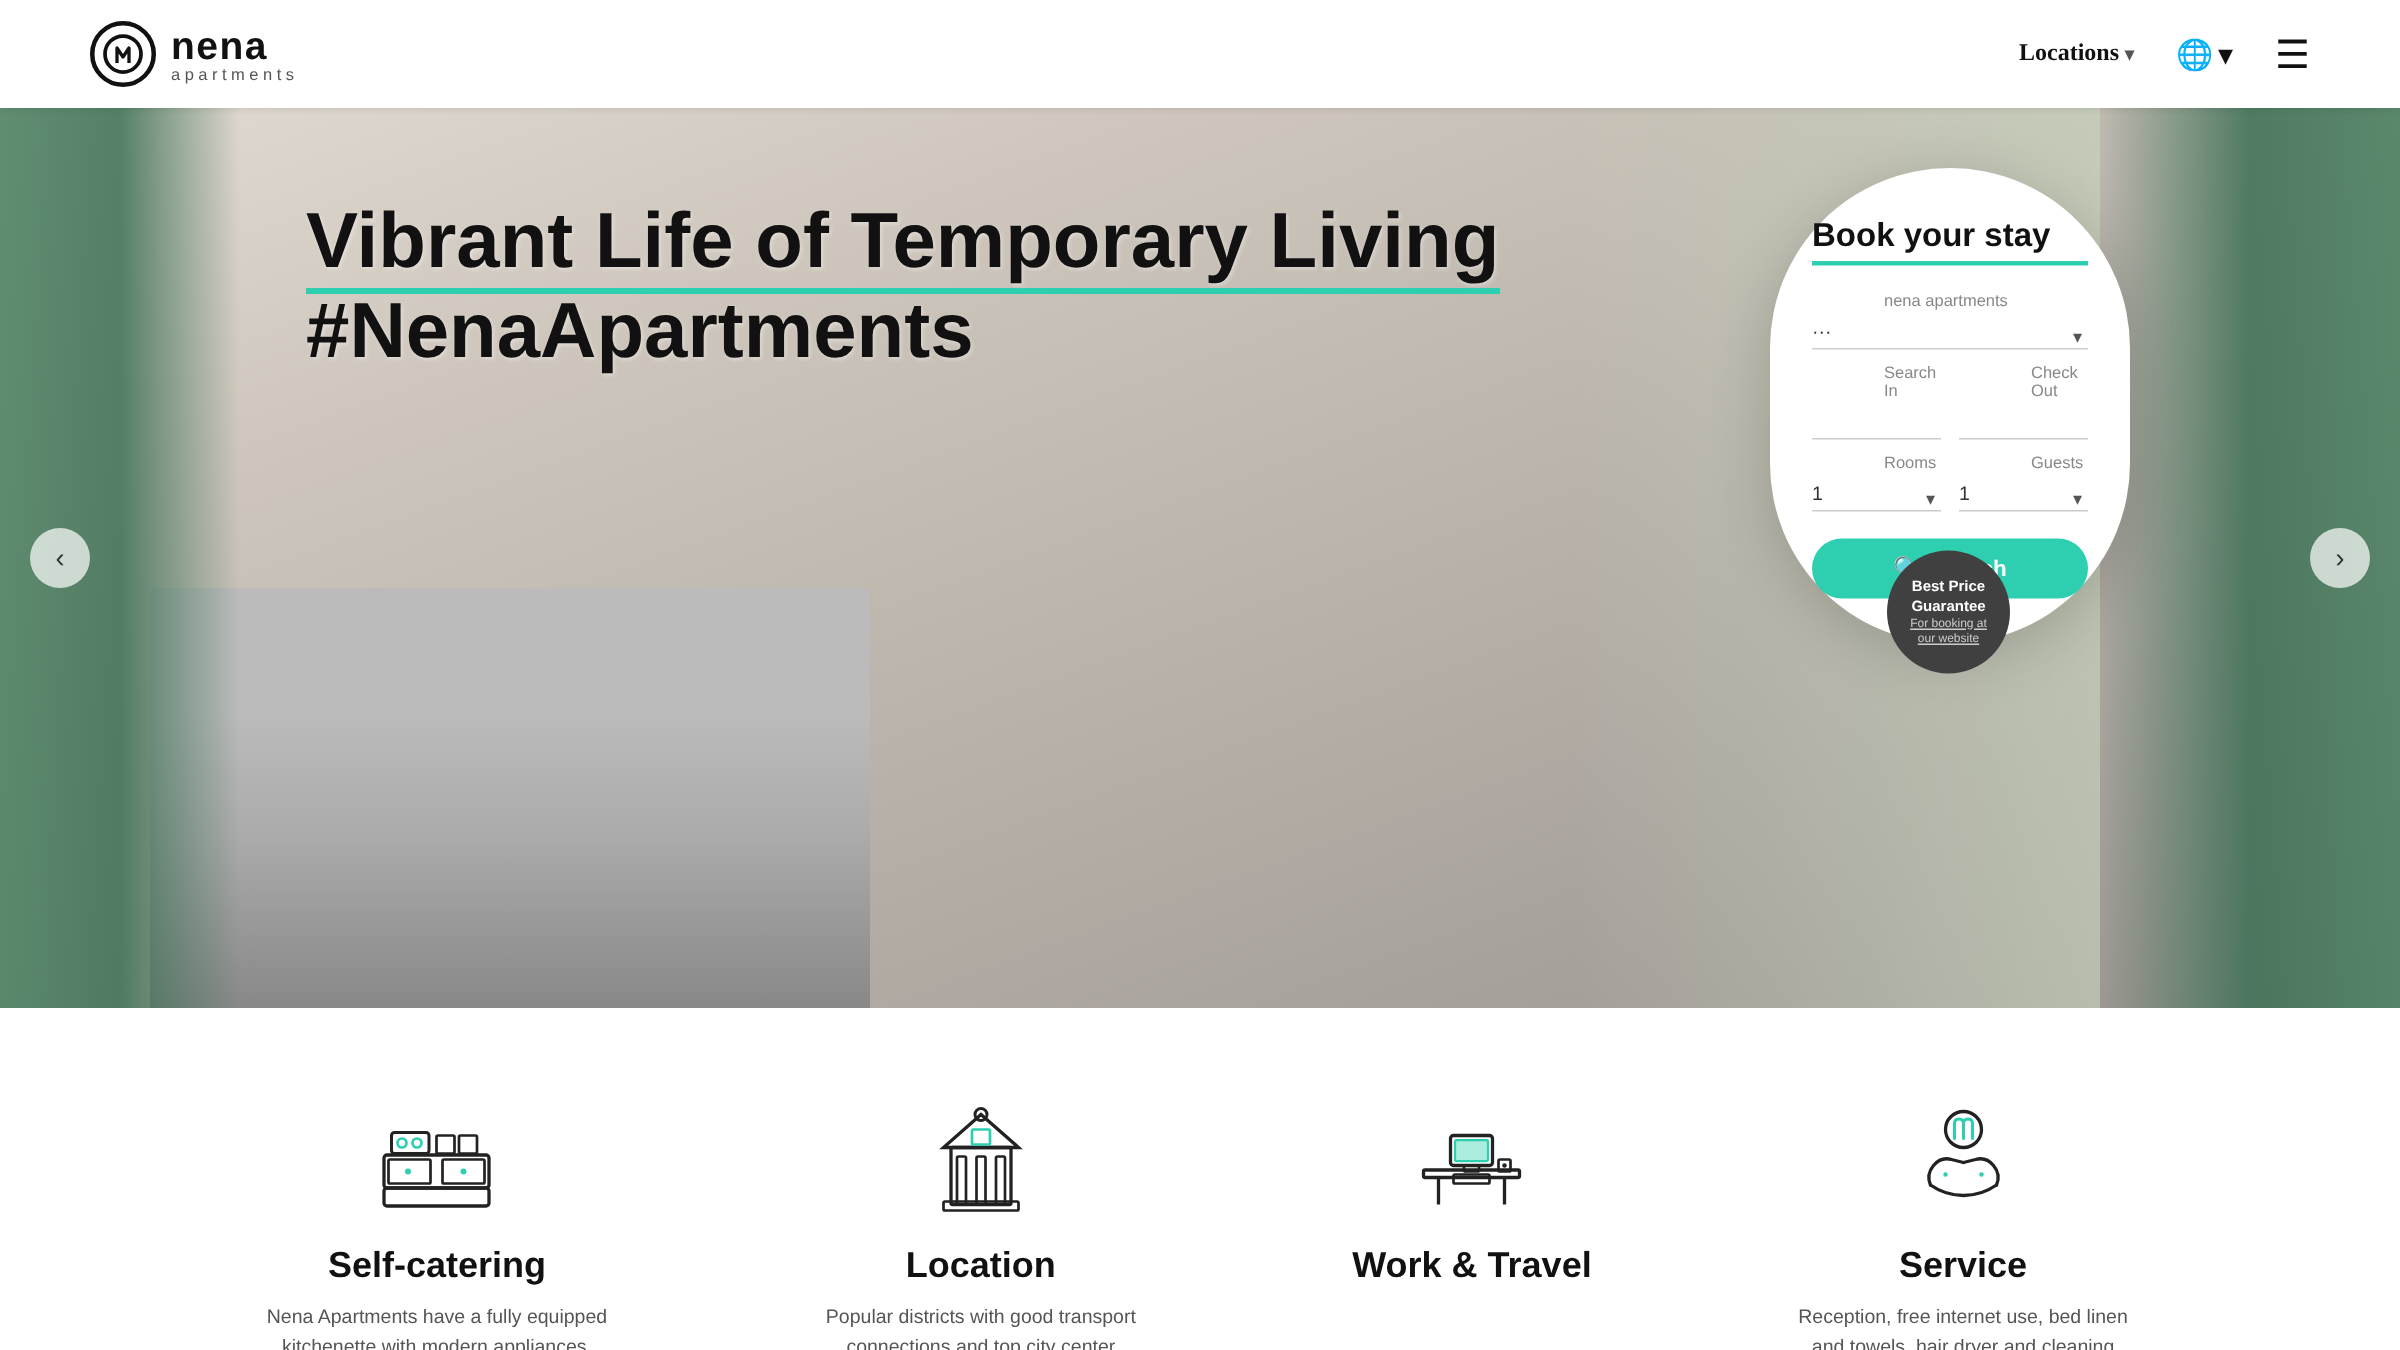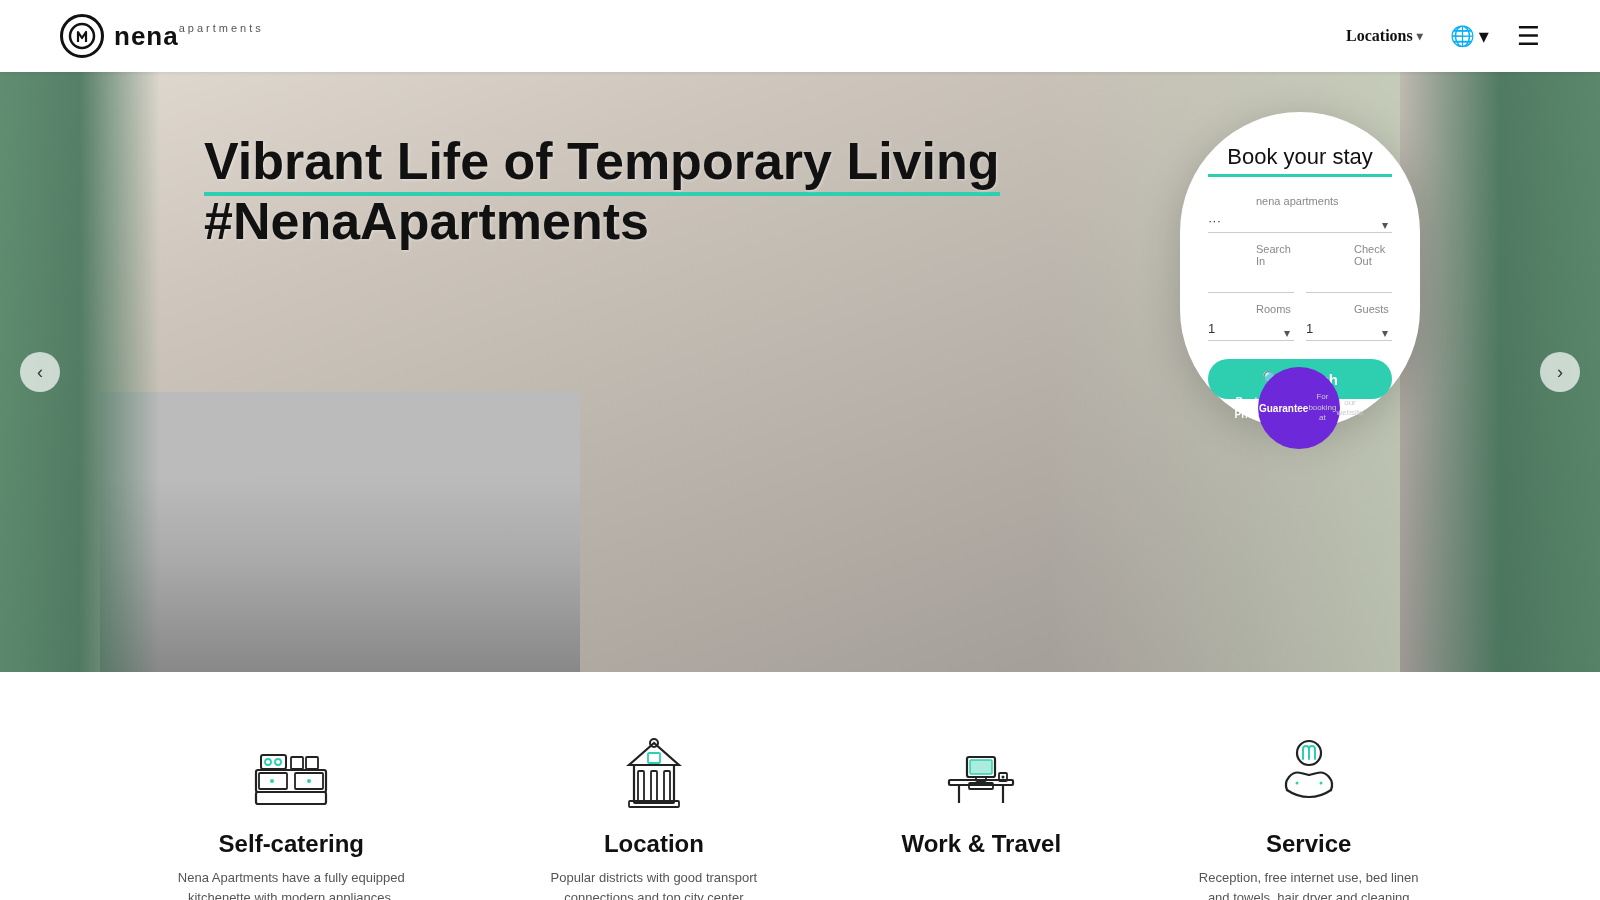--- a/index.html
+++ b/index.html
@@ -24,21 +24,21 @@
       gap: 10px;
     }
     .nav-logo-icon {
       width: 44px; height: 44px;
       border: 3px solid #111;
       border-radius: 50%;
       display: flex; align-items: center; justify-content: center;
       font-size: 22px; font-weight: 900; color: #111;
     }
     .nav-logo-text {
-      display: flex; flex-direction: row; line-height: 1.1;
+      display: flex; flex-direction: column; line-height: 1.1;
     }
     .nav-logo-name {
       font-size: 26px; font-weight: 800; letter-spacing: 1px; color: #111;
     }
     .nav-logo-sub {
       font-size: 11px; letter-spacing: 3px; color: #555; text-transform: lowercase;
     }
     .nav-right {
       display: flex; align-items: center; gap: 28px;
     }
@@ -115,21 +115,21 @@
     .booking-card {
       position: absolute;
       top: 40px; right: 180px;
       width: 240px;
       background: #fff;
       border-radius: 120px 120px 120px 120px;
       padding: 32px 28px 30px 28px;
       box-shadow: 0 8px 40px rgba(0,0,0,0.18);
     }
     .booking-card-title {
-      font-size: 22px; font-weight: 400; text-align: center;
+      font-size: 22px; font-weight: 700; text-align: left;
       color: #111; margin-bottom: 18px;
       border-bottom: 3px solid #2ecfb0;
       padding-bottom: 4px;
       display: inline-block;
       width: 100%;
     }
     .booking-label {
       font-size: 11px; color: #888; margin-bottom: 2px; margin-left: 48px;
     }
     .booking-input {
@@ -174,33 +174,33 @@
       display: flex; align-items: center; justify-content: center;
       gap: 7px;
       margin-top: 8px;
     }
 
     
     .best-price-badge {
       position: absolute;
       bottom: -20px; right: 80px;
       width: 82px; height: 82px;
-      background: #6d28d9;
+      background: #404040;
       border-radius: 50%;
-      display: flex; 
+      display: flex; flex-direction: column;
       align-items: center; justify-content: center;
       color: #fff;
       text-align: center;
       font-size: 9px;
       line-height: 1.3;
       padding: 8px;
       z-index: 20;
     }
     .best-price-title { font-weight: 800; font-size: 10px; }
-    .best-price-sub { font-size: 8px; color: #ccc; }
+    .best-price-sub { font-size: 8px; color: #ccc; text-decoration: underline; }
 
     
     .features {
       background: #fff;
       padding: 60px 120px 50px 120px;
       display: flex;
       justify-content: space-around;
       align-items: flex-start;
       gap: 20px;
     }

